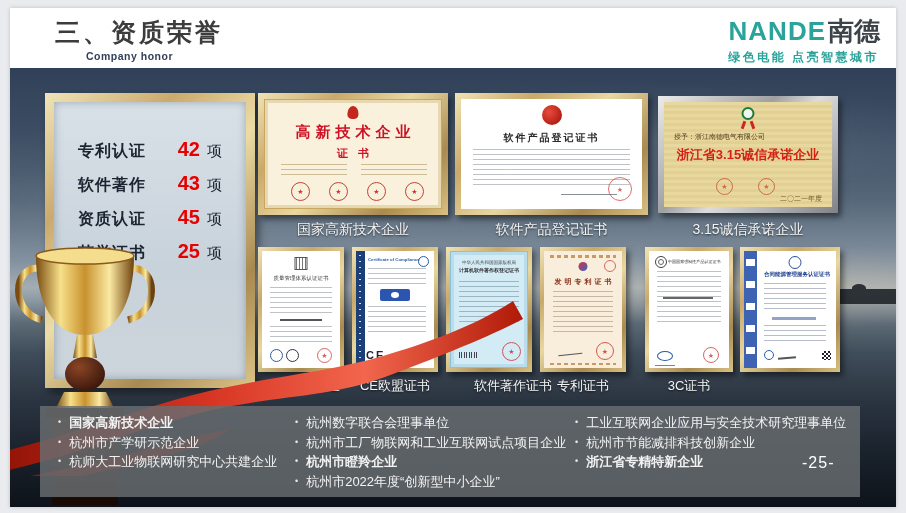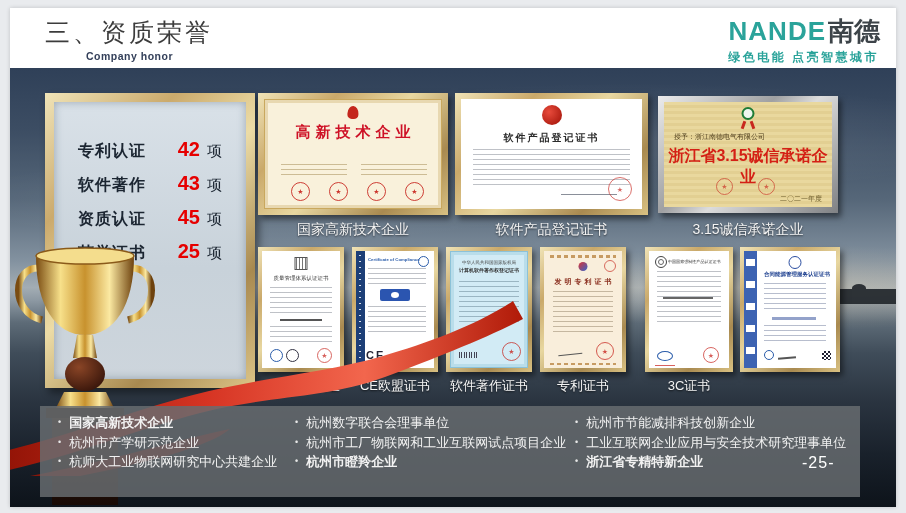--- a/index.html
+++ b/index.html
@@ -1,21 +1,21 @@
 <!DOCTYPE html>
 <html><head>
 <meta charset="utf-8">
 <style>
   html,body{margin:0;padding:0;}
   body{width:906px;height:513px;background:#e9ebee;font-family:"Liberation Sans","DejaVu Sans",sans-serif;position:relative;overflow:hidden;}
   .slide{position:absolute;left:10px;top:8px;width:886px;height:499px;background:#ffffff;box-shadow:0 0 4px rgba(0,0,0,.18);overflow:hidden;}
 
   
   .hdr{position:absolute;left:0;top:0;width:100%;height:60px;background:#fff;z-index:10;}
-  .hdr-title{position:absolute;left:35px;top:8px;font-size:25px;font-weight:normal;color:#3c3c3c;letter-spacing:3px;}
+  .hdr-title{position:absolute;left:45px;top:8px;font-size:25px;font-weight:bold;color:#3c3c3c;letter-spacing:3px;}
   .hdr-sub{position:absolute;left:76px;top:42px;font-size:10.5px;font-weight:bold;color:#34405a;letter-spacing:.5px;}
   .logo{position:absolute;right:16px;top:6px;font-size:26px;font-weight:800;white-space:nowrap;}
   .logo .latin{color:#2aa39a;letter-spacing:1px;}
   .logo .cjk{color:#3d4449;margin-left:2px;}
   .tagline{position:absolute;right:17px;top:41px;font-size:12px;font-weight:bold;color:#2aa39a;letter-spacing:2.5px;white-space:nowrap;}
 
   
   .photo{position:absolute;left:0;top:60px;width:886px;height:439px;overflow:hidden;
     background:linear-gradient(180deg,#2f4058 0%,#3c4d63 14%,#566779 30%,#8392a0 44%,#a3adb4 50%,#8c98a2 53%,#5d6b77 58%,#3f4c59 65%,#2a3440 76%,#19212b 88%,#0d131a 100%);}
   .photo::before{content:"";position:absolute;inset:0;pointer-events:none;background:
@@ -60,21 +60,21 @@
   .c1-sub{position:absolute;top:46px;left:0;right:0;text-align:center;font-size:11px;font-weight:bold;color:#ce1126;letter-spacing:10px;text-indent:10px;}
 
   
   .emblem{position:absolute;left:50%;top:6px;transform:translateX(-50%);width:20px;height:20px;border-radius:50%;background:radial-gradient(circle at 35% 35%,#e84b3c,#9e0f05);}
   .c2-title{position:absolute;top:32px;left:0;right:0;text-align:center;font-size:10px;font-weight:bold;color:#2b2b2b;letter-spacing:2px;}
 
   
   .greenlogo{position:absolute;left:50%;top:5px;transform:translateX(-50%);width:13px;height:13px;border-radius:50%;border:2px solid #1e7c36;background:#eef6ee;box-sizing:border-box;}
   .ribbon-tail{position:absolute;width:3px;height:8px;background:#c8281e;top:19px;}
   .c3-award{position:absolute;left:10px;top:30px;font-size:7px;color:#4a3a1a;}
-  .c3-title{position:absolute;top:44px;left:0;right:0;text-align:center;font-size:16px;font-weight:bold;color:#d42015;}
+  .c3-title{position:absolute;top:44px;left:0;right:0;text-align:center;font-size:13px;font-weight:bold;color:#d42015;}
   .c3-year{position:absolute;right:10px;top:92px;font-size:7px;color:#6a5a2a;}
 
   
   .t5{position:absolute;white-space:nowrap;}
 
   
   .footer{position:absolute;left:30px;top:338px;width:820px;height:91px;background:rgba(104,108,112,.84);z-index:6;}
   .fcol{position:absolute;top:7px;}
   .fcol ul{list-style:none;margin:0;padding:0;}
   .fcol li{color:#f2f2f2;font-size:13px;line-height:19.5px;white-space:nowrap;}
@@ -168,20 +168,21 @@
         </linearGradient>
       </defs>
       <path d="M0,180 C75,165 135,138 205,120 C275,102 330,106 390,84 C430,69 485,48 528,26 L518,8 C482,32 432,50 388,63 C330,80 268,84 198,102 C126,121 58,148 0,160 Z" fill="url(#red1)"></path>
       <path d="M35,183 C120,167 185,146 235,136 C214,154 150,170 85,183 Z" fill="#9c1507" opacity="0.85"></path>
     </svg>
 
     <div class="cert gold" style="left:248px;top:25px;width:190px;height:122px;padding:6px;">
       <div class="inner" style="inset:6px;background:#f9f1db;border:1px solid #c9a85e;box-shadow:inset 0 0 0 3px rgba(190,150,70,.28);">
         <div class="flame"></div>
         <div class="c1-title">高新技术企业</div>
+        <div class="c1-sub">证书</div>
         <div class="tl" style="left:16px;top:64px;width:66px;height:13px;color:#a8905a;"></div>
         <div class="tl" style="left:96px;top:64px;width:66px;height:13px;color:#a8905a;"></div>
         <div class="stamp" style="left:26px;top:82px;width:17px;height:17px;"></div>
         <div class="stamp" style="left:64px;top:82px;width:17px;height:17px;"></div>
         <div class="stamp" style="left:102px;top:82px;width:17px;height:17px;"></div>
         <div class="stamp" style="left:140px;top:82px;width:17px;height:17px;"></div>
       </div>
     </div>
 
     <div class="cert gold" style="left:445px;top:25px;width:193px;height:122px;padding:6px;">
@@ -293,43 +294,44 @@
         <div style="position:absolute;left:28px;top:66px;width:44px;height:3px;background:rgba(40,70,150,.5);"></div>
         <div class="tl" style="left:20px;top:74px;width:62px;height:18px;color:#7d88a5;"></div>
         <div style="position:absolute;left:20px;bottom:8px;width:8px;height:8px;border-radius:50%;border:1px solid #2a5caa;"></div>
         <div style="position:absolute;left:34px;bottom:10px;width:18px;height:1.5px;background:#555;transform:rotate(-5deg);"></div>
         <div style="position:absolute;right:5px;bottom:8px;width:9px;height:9px;background:repeating-conic-gradient(#223 0 25%,#fff 0 50%);background-size:4px 4px;"></div>
       </div>
     </div>
 
     <div class="cap cap2" style="left:228px;width:126px;">ISO9001认证</div>
     <div class="cap cap2" style="left:322px;width:126px;">CE欧盟证书</div>
-    <div class="cap cap2" style="left:416px;width:126px;">软件著作证书</div>
+    <div class="cap cap2" style="left:416px;width:126px;text-align:right;">软件著作证书</div>
     <div class="cap cap2" style="left:510px;width:126px;">专利证书</div>
     <div class="cap cap2" style="left:615px;width:128px;">3C证书</div>
 
     <div class="footer">
       <div class="fcol" style="left:18px;">
         <ul>
           <li class="fbold">国家高新技术企业</li>
           <li>杭州市产学研示范企业</li>
           <li>杭师大工业物联网研究中心共建企业</li>
         </ul>
       </div>
       <div class="fcol" style="left:255px;">
         <ul>
           <li>杭州数字联合会理事单位</li>
           <li>杭州市工厂物联网和工业互联网试点项目企业</li>
           <li class="fbold">杭州市瞪羚企业</li>
+          <li>杭州市2022年度“创新型中小企业”</li>
         </ul>
       </div>
       <div class="fcol" style="left:535px;">
         <ul>
+          <li>工业互联网企业应用与安全技术研究理事单位</li>
           <li>杭州市节能减排科技创新企业</li>
-          <li>工业互联网企业应用与安全技术研究理事单位</li>
           <li class="fbold">浙江省专精特新企业</li>
         </ul>
       </div>
     </div>
 
     <div class="pagenum">-25-</div>
 
   </div>
 </div>
 

